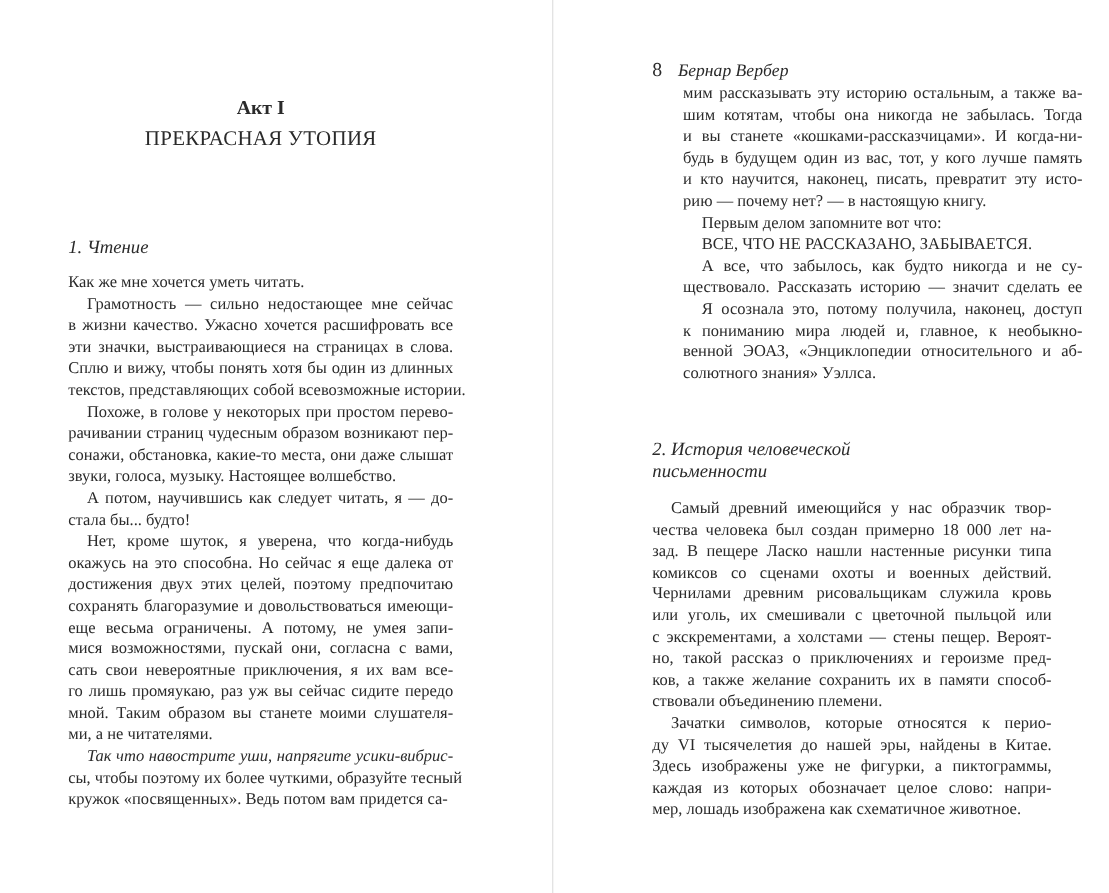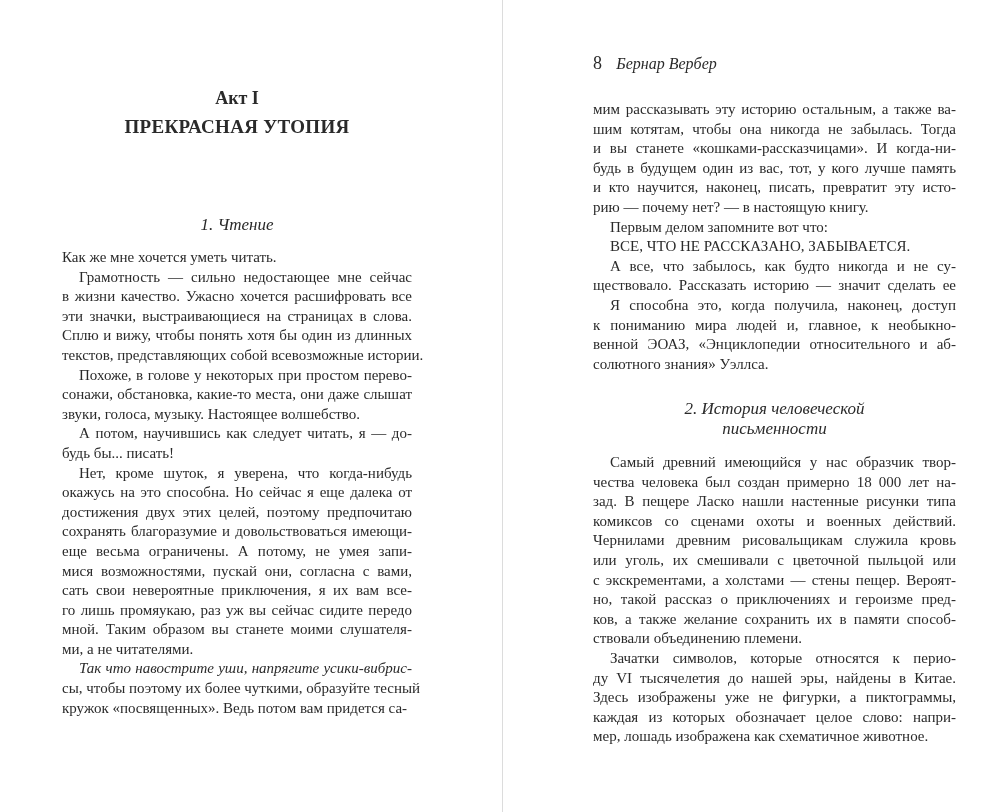--- a/index.html
+++ b/index.html
@@ -12,22 +12,22 @@
   .page-right { left:503px; width:505px; }
   .divider { position:absolute; left:502px; top:0; width:1px; height:812px; background:#dcdcdc; }
 
   .col { position:absolute; }
   .page-left .col { left:62px; width:350px; }
   .page-right .col { left:90px; width:363px; }
 
   .act-title { position:absolute; left:62px; width:350px; top:87px; text-align:center;
     font-weight:bold; font-size:18px; line-height:22px; }
   .part-title { position:absolute; left:62px; width:350px; top:115px; text-align:center;
-    font-weight:bold; font-size:19px; line-height:24px; letter-spacing:0.3px; }
-  .chapter-title { text-align:center; font-style:italic; font-size:17px; line-height:20px; }
+    font-weight:normal; font-size:19px; line-height:24px; letter-spacing:0.3px; }
+  .chapter-title { font-style:italic; font-size:17px; line-height:20px; }
   .ch1 { position:absolute; left:62px; width:350px; top:215px; }
   .ch2 { position:absolute; left:90px; width:363px; top:399px; }
 
   .running-head { position:absolute; left:90px; top:53px; font-size:17px; line-height:20px; }
   .running-head .pnum { font-size:18px; margin-right:10px; }
   .running-head .author { font-style:italic; font-size:16px; }
 
   p { margin:0; font-size:15px; line-height:19.6px; text-align:justify; text-align-last:auto; }
   .line { display:block; text-align:justify; text-align-last:justify; white-space:nowrap; }
   .line.last { text-align-last:left; }
@@ -45,26 +45,27 @@
       </p>
       <p>
         <span class="line" style="text-indent: 17px;">Грамотность — сильно недостающее мне сейчас</span>
         <span class="line">в жизни качество. Ужасно хочется расшифровать все</span>
         <span class="line">эти значки, выстраивающиеся на страницах в слова.</span>
         <span class="line">Сплю и вижу, чтобы понять хотя бы один из длинных</span>
         <span class="line last">текстов, представляющих собой всевозможные истории.</span>
       </p>
       <p>
         <span class="line" style="text-indent: 17px;">Похоже, в голове у некоторых при простом перево-</span>
+        <span class="line">рачивании страниц чудесным образом возникают пер-</span>
         <span class="line">сонажи, обстановка, какие-то места, они даже слышат</span>
         <span class="line last">звуки, голоса, музыку. Настоящее волшебство.</span>
       </p>
       <p>
         <span class="line" style="text-indent: 17px;">А потом, научившись как следует читать, я — до-</span>
-        <span class="line last">будь бы... писать!</span>
+        <span class="line last">стала бы... будто!</span>
       </p>
       <p>
         <span class="line" style="text-indent: 17px;">Нет, кроме шуток, я уверена, что когда-нибудь</span>
         <span class="line">окажусь на это способна. Но сейчас я еще далека от</span>
         <span class="line">достижения двух этих целей, поэтому предпочитаю</span>
         <span class="line">сохранять благоразумие и довольствоваться имеющи-</span>
         <span class="line">еще весьма ограничены. А потому, не умея запи-</span>
         <span class="line">мися возможностями, пускай они, согласна с вами,</span>
         <span class="line">сать свои невероятные приключения, я их вам все-</span>
         <span class="line">го лишь промяукаю, раз уж вы сейчас сидите передо</span>
@@ -79,41 +80,41 @@
     </div>
 </div>
 
 <div class="divider"></div>
 
 <div class="page page-right">
   <div class="running-head">
     <span class="pnum">8</span>
     <span class="author">Бернар Вербер</span>
   </div>
-  <div class="col" id="right-body-a" style="top:100px;">
+  <div class="col" id="right-body-a" style="top:76px;margin-left:28px;">
       <p>
         <span class="line">мим рассказывать эту историю остальным, а также ва-</span>
         <span class="line">шим котятам, чтобы она никогда не забылась. Тогда</span>
         <span class="line">и вы станете «кошками-рассказчицами». И когда-ни-</span>
         <span class="line">будь в будущем один из вас, тот, у кого лучше память</span>
         <span class="line">и кто научится, наконец, писать, превратит эту исто-</span>
         <span class="line last">рию — почему нет? — в настоящую книгу.</span>
       </p>
       <p>
         <span class="line last" style="text-indent: 17px;">Первым делом запомните вот что:</span>
       </p>
       <p>
         <span class="line last" style="text-indent: 17px;">ВСЕ, ЧТО НЕ РАССКАЗАНО, ЗАБЫВАЕТСЯ.</span>
       </p>
       <p>
         <span class="line" style="text-indent: 17px;">А все, что забылось, как будто никогда и не су-</span>
         <span class="line">ществовало. Рассказать историю — значит сделать ее</span>
       </p>
       <p>
-        <span class="line" style="text-indent: 17px;">Я способна это, когда получила, наконец, доступ</span>
+        <span class="line" style="text-indent: 17px;">Я осознала это, потому получила, наконец, доступ</span>
         <span class="line">к пониманию мира людей и, главное, к необыкно-</span>
         <span class="line">венной ЭОАЗ, «Энциклопедии относительного и аб-</span>
         <span class="line last">солютного знания» Уэллса.</span>
       </p>
     </div>
   <div class="chapter-title ch2">
     <div>2. История человеческой</div>
     <div>письменности</div>
   </div>
   <div class="col" id="right-body-b" style="top:453px;">

